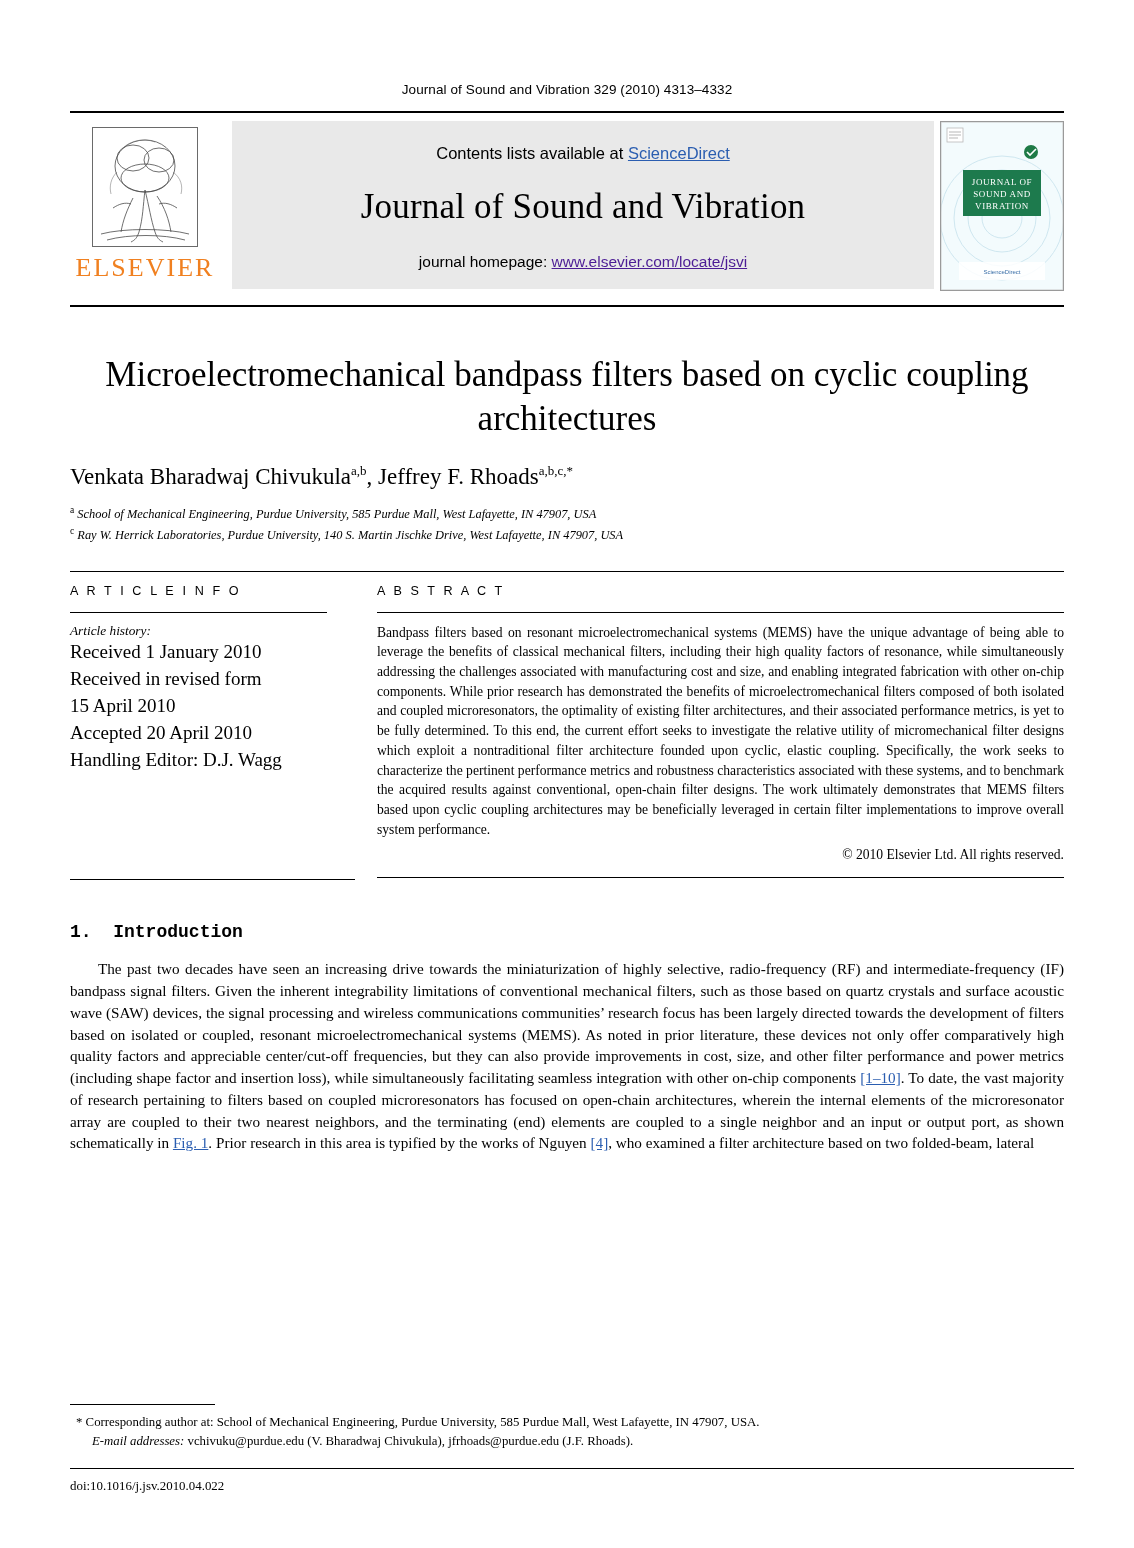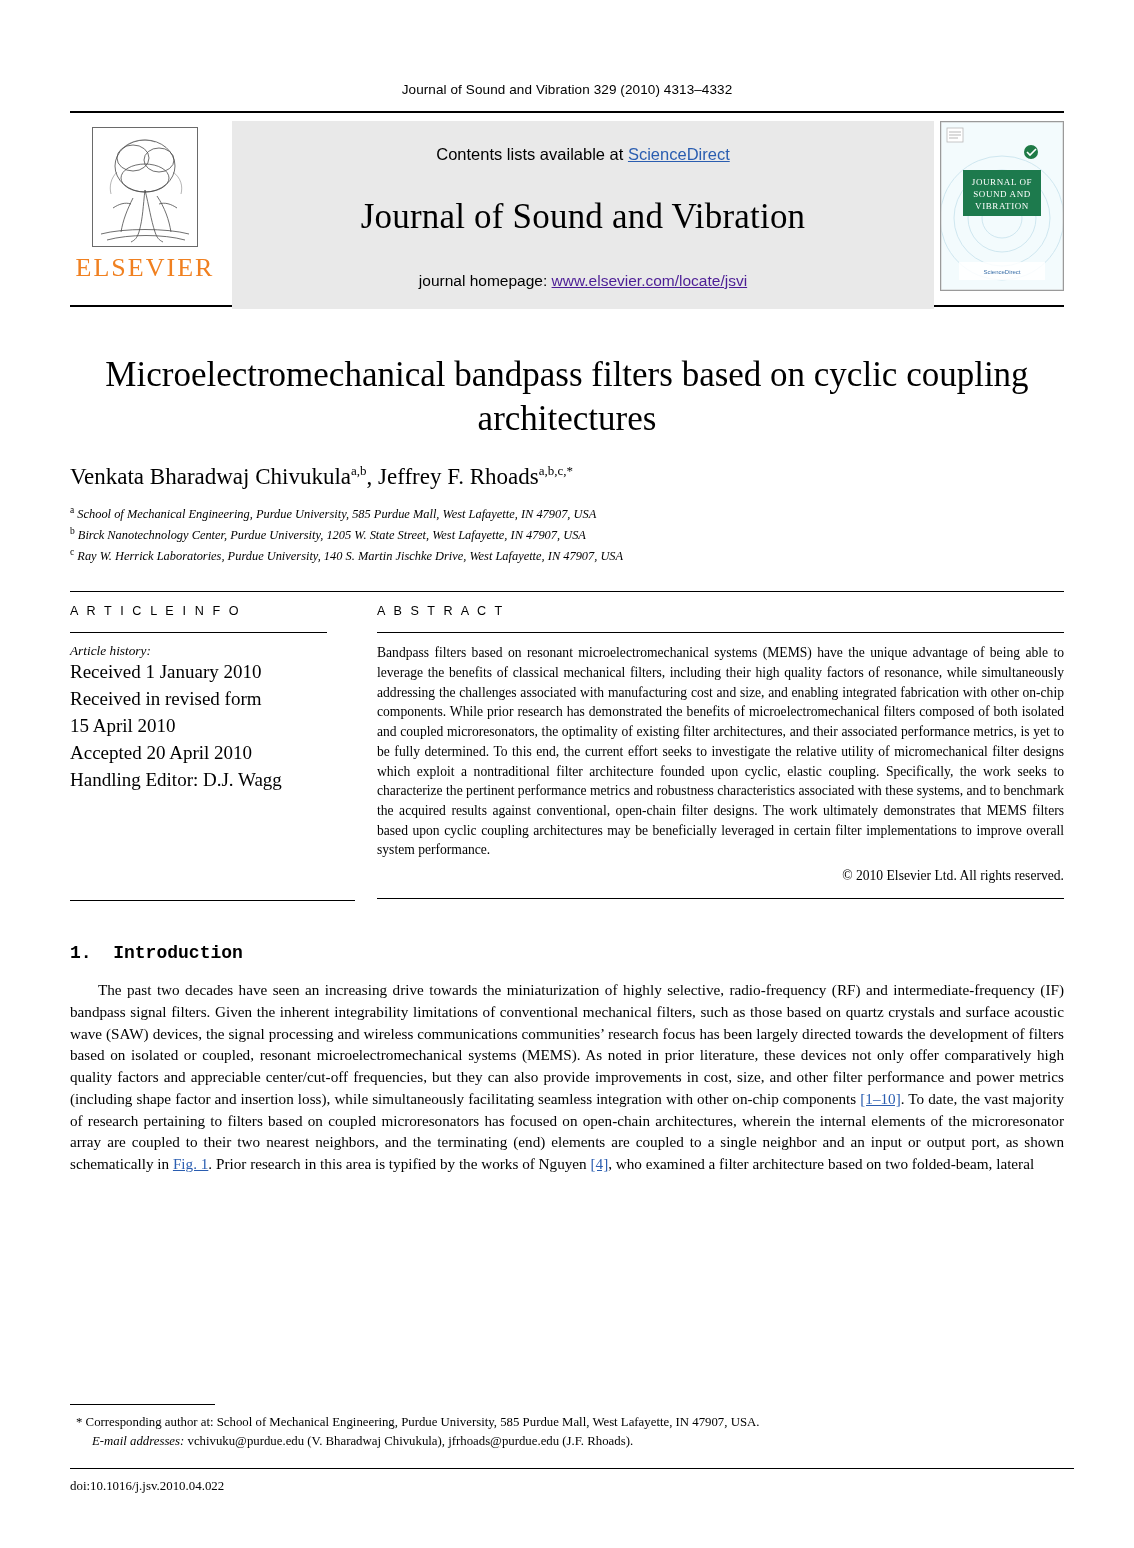--- a/index.html
+++ b/index.html
@@ -70,22 +70,21 @@
     font-weight: normal;
   }
   .center-block {
     flex: 1 1 auto;
     background: #e9e9e9;
     margin: 0 6px 0 12px;
     display: flex;
     flex-direction: column;
     align-items: center;
     justify-content: center;
-    height: 188px;
-    gap: 9px;
+    height: 168px;
   }
   .contents-line {
     font-family: "Liberation Sans", sans-serif;
     font-size: 16.5px;
     margin-top: 4px;
   }
   .contents-line .sd {
     color: #2a5db0;
   }
   .journal-title {
@@ -310,21 +309,20 @@
   </div>
 
   <h1 class="title">Microelectromechanical bandpass filters based on cyclic coupling architectures</h1>
 
   <div class="authors">
     <span>Venkata Bharadwaj Chivukula</span><sup>a,b</sup><span>, Jeffrey F. Rhoads</span><sup>a,b,c,*</sup>
   </div>
 
   <div class="affiliations">
     <div><sup>a</sup> <span>School of Mechanical Engineering, Purdue University, 585 Purdue Mall, West Lafayette, IN 47907, USA</span></div>
-    <div><sup>b</sup> <span>Birck Nanotechnology Center, Purdue University, 1205 W. State Street, West Lafayette, IN 47907, USA</span></div>
     <div><sup>c</sup> <span>Ray W. Herrick Laboratories, Purdue University, 140 S. Martin Jischke Drive, West Lafayette, IN 47907, USA</span></div>
   </div>
 
   <div class="info-abstract">
     <div class="col-info">
       <div class="sec-head">A R T I C L E   I N F O</div>
       <div class="rule"></div>
       <div class="history-title">Article history:</div>
       <div class="history-list">
         <div>Received 1 January 2010</div>

